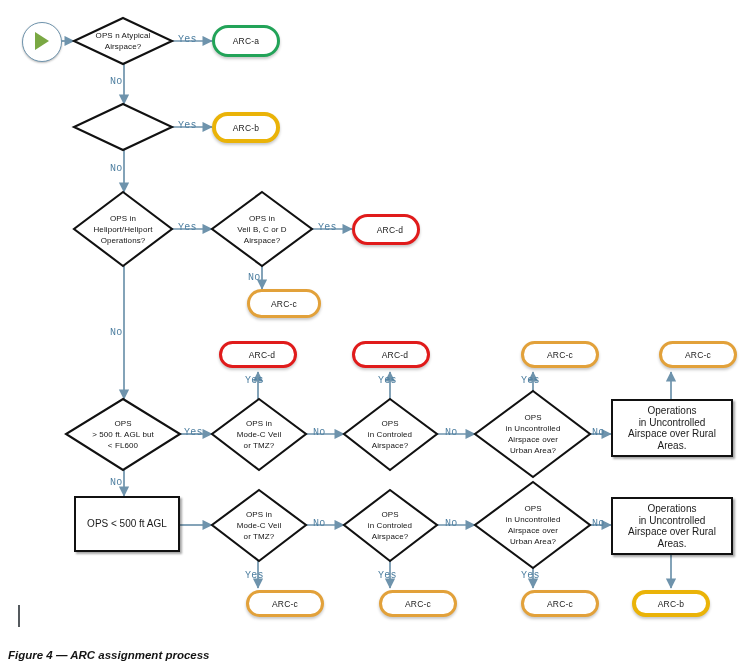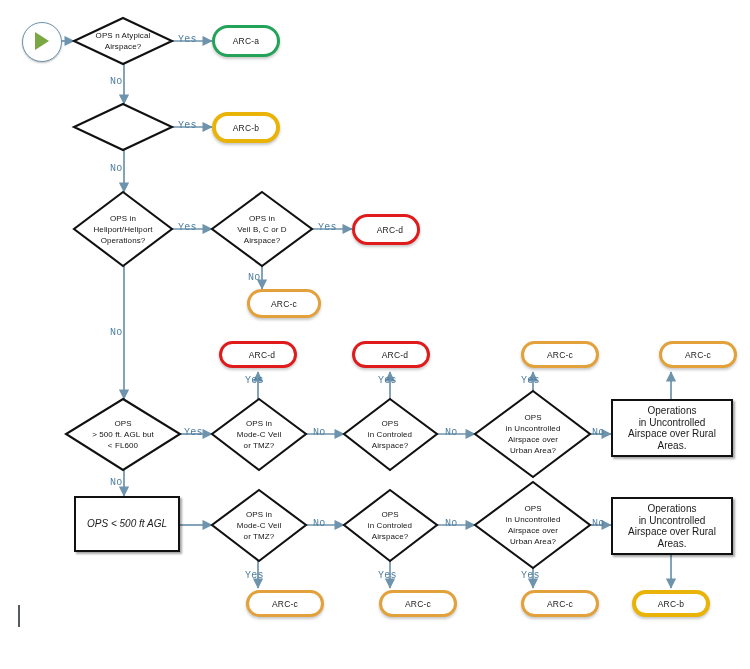--- a/index.html
+++ b/index.html
@@ -241,21 +241,21 @@
       <span>in Controled</span>
       <span>Airspace?</span>
     </div>
     <div class="diamond-txt" style="left:478px; top:502px; width:110px; height:46px;">
       <span>OPS</span>
       <span>in Uncontrolled</span>
       <span>Airspace over</span>
       <span>Urban Area?</span>
     </div>
 
-    <div class="node procbox" style="left:74px; top:496px; width:106px; height:56px;font-style:italic;">
+    <div class="node procbox" style="left:74px; top:496px; width:106px; height:56px;">
       <span>OPS &lt; 500 ft AGL</span>
     </div>
     <div class="node procbox" style="left:611px; top:399px; width:122px; height:58px;">
       <span>Operations</span>
       <span>in Uncontrolled</span>
       <span>Airspace over Rural</span>
       <span>Areas.</span>
     </div>
     <div class="node procbox" style="left:611px; top:497px; width:122px; height:58px;">
       <span>Operations</span>
@@ -321,15 +321,16 @@
     <div class="edge-label" style="left:110px; top:477px;">No</div>
     <div class="edge-label" style="left:313px; top:518px;">No</div>
     <div class="edge-label" style="left:245px; top:570px;">Yes</div>
     <div class="edge-label" style="left:445px; top:518px;">No</div>
     <div class="edge-label" style="left:378px; top:570px;">Yes</div>
     <div class="edge-label" style="left:592px; top:518px;">No</div>
     <div class="edge-label" style="left:521px; top:570px;">Yes</div>
 
     <div class="caret-mark" style="left:18px; top:605px; height:22px;"></div>
 
+    <div class="caption" style="left:8px; top:649px;">Figure 4 — ARC assignment process</div>
 
   </div>
 </div>
 
 </body></html>

